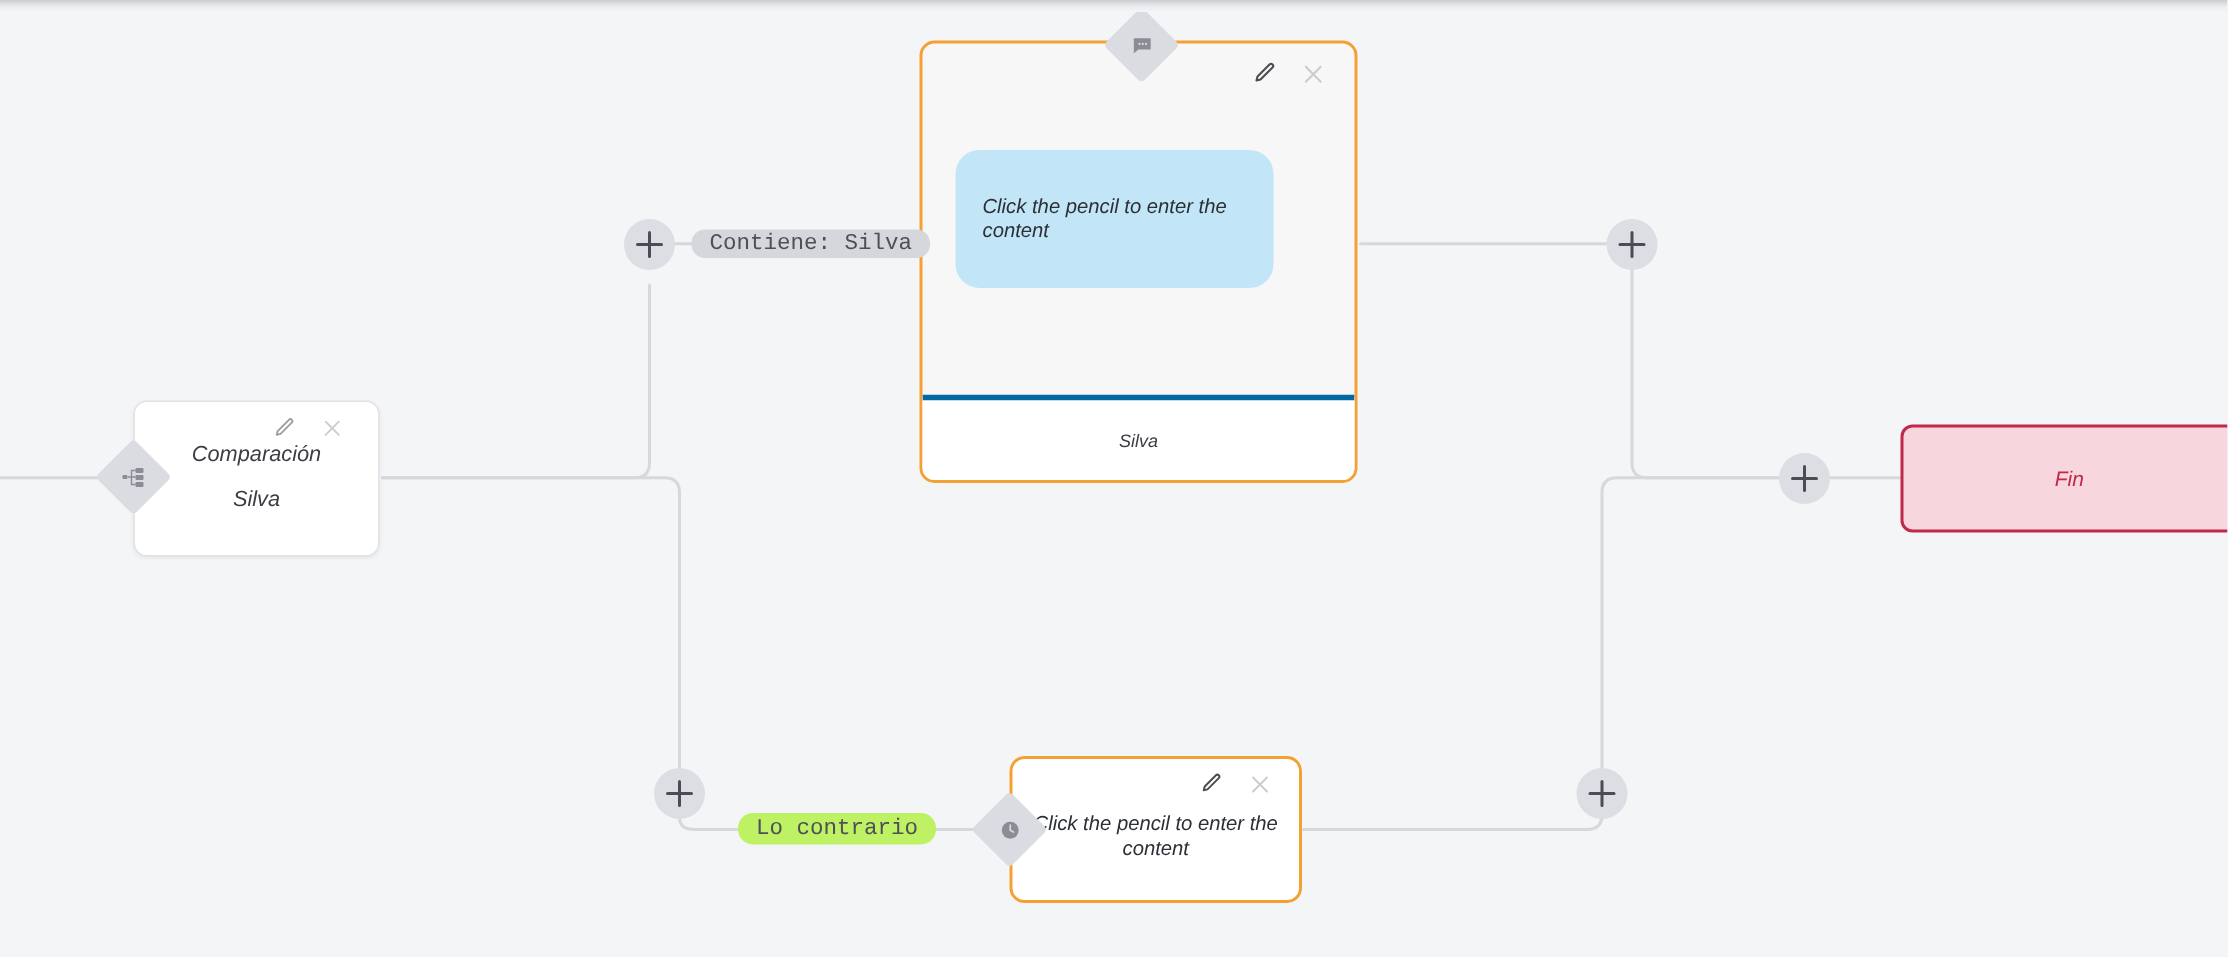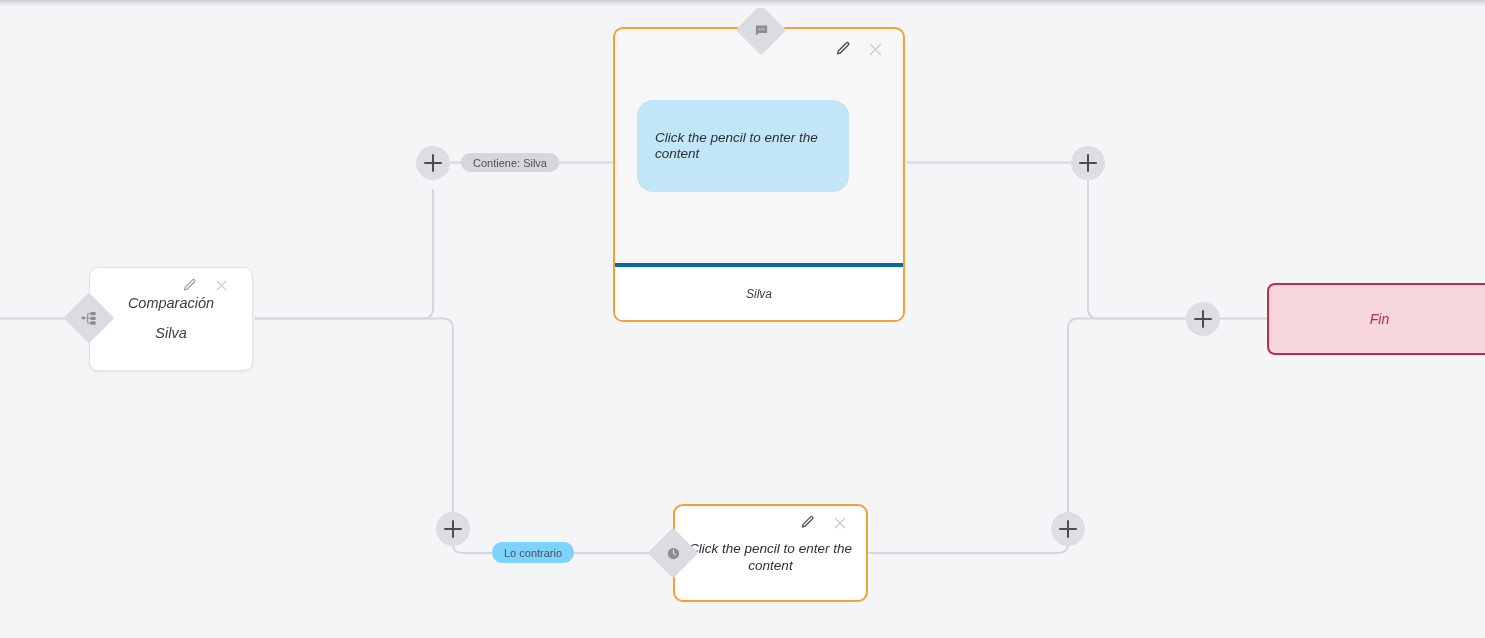--- a/index.html
+++ b/index.html
@@ -68,29 +68,30 @@
   }
 
   
   .edge-label {
     position: absolute;
     z-index: 25;
     display: flex;
     align-items: center;
     justify-content: center;
     border-radius: 9px;
-    font-size: 11px;
+    font-size: 15px;
     color: #4d5156;
     white-space: nowrap;
     padding: 0 12px;
     height: 19px;
     cursor: pointer;
+    font-family: Liberation Mono, monospace;
   }
   .edge-label.gray { background: #d5d7dc; }
-  .edge-label.white { background: #7dd3fc; }
+  .edge-label.white { background: #bef264; }
 
   
   .diamond {
     position: absolute;
     width: 36px; height: 36px;
     background: #dadce1;
     transform: rotate(45deg);
     border-radius: 3px;
     z-index: 30;
     display: flex;

